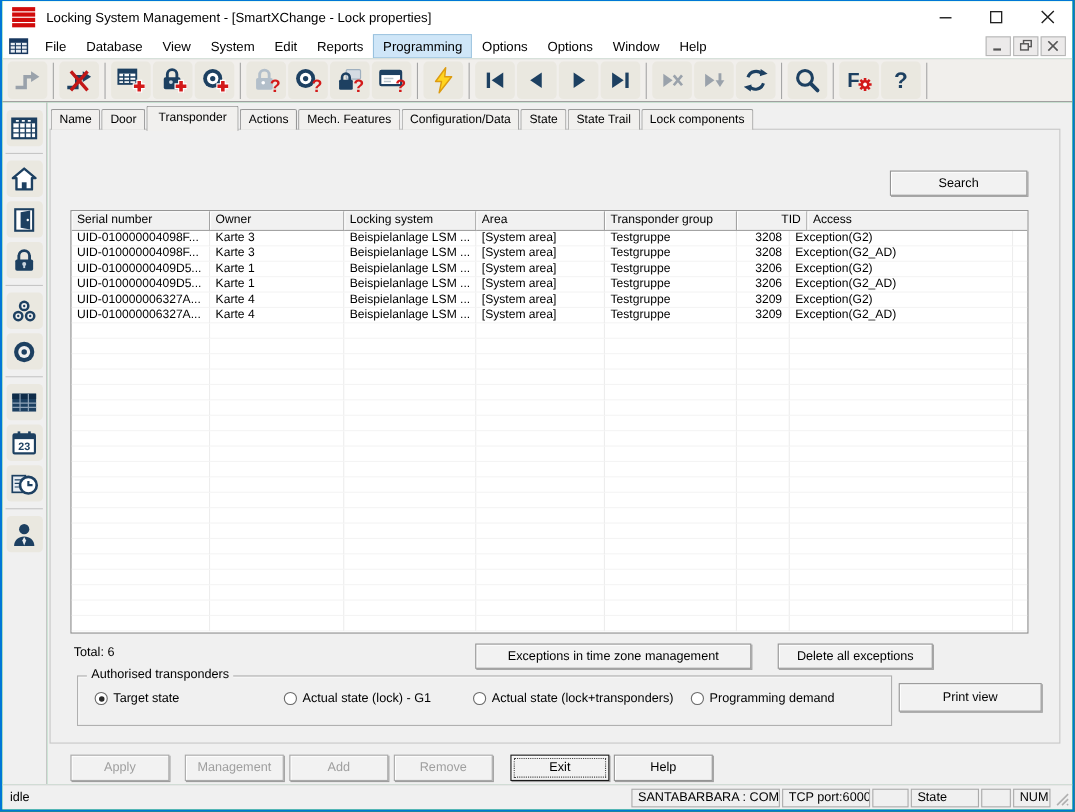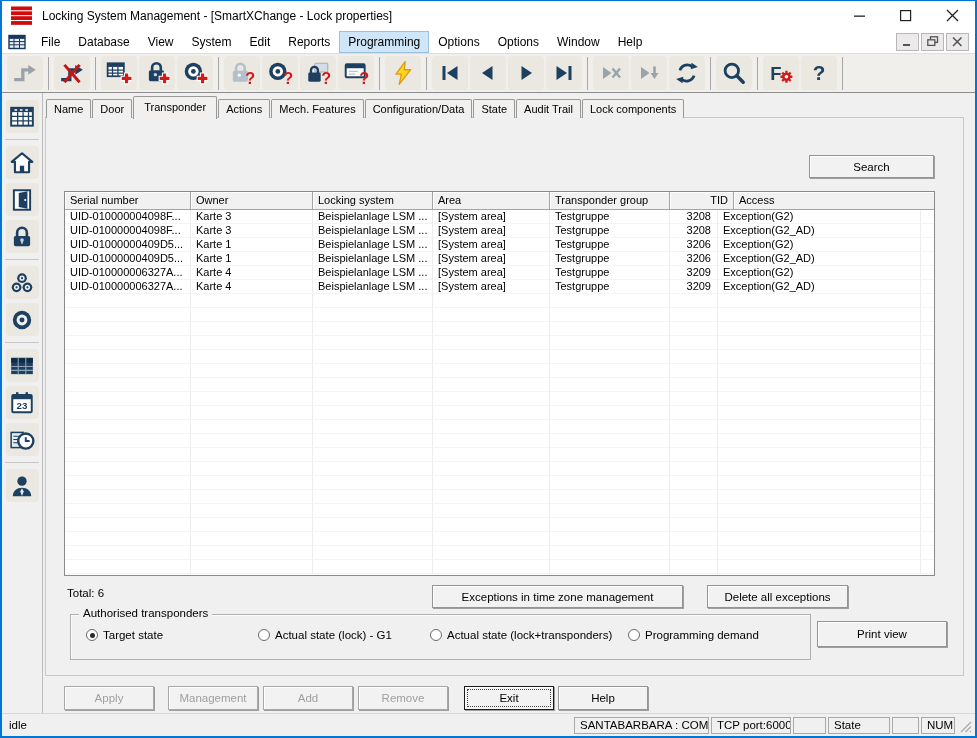--- a/index.html
+++ b/index.html
@@ -403,21 +403,21 @@
   <div class="page">
     <div class="tabpage-border"></div>
     <div class="tabstrip">
         <div class="tab">Name</div>
         <div class="tab">Door</div>
         <div class="tab active">Transponder</div>
         <div class="tab">Actions</div>
         <div class="tab">Mech. Features</div>
         <div class="tab">Configuration/Data</div>
         <div class="tab">State</div>
-        <div class="tab">Audit Trail</div>
+        <div class="tab">State Trail</div>
         <div class="tab">Lock components</div>
       </div>
 
     <div class="btn" style="left:766px;top:62px;width:125px;height:23px;">Search</div>
 
     <div class="table">
       <div class="thead">
           <div class="th" style="width: 126px;">Serial number</div>
           <div class="th" style="width: 122px;">Owner</div>
           <div class="th" style="width: 120px;">Locking system</div>

